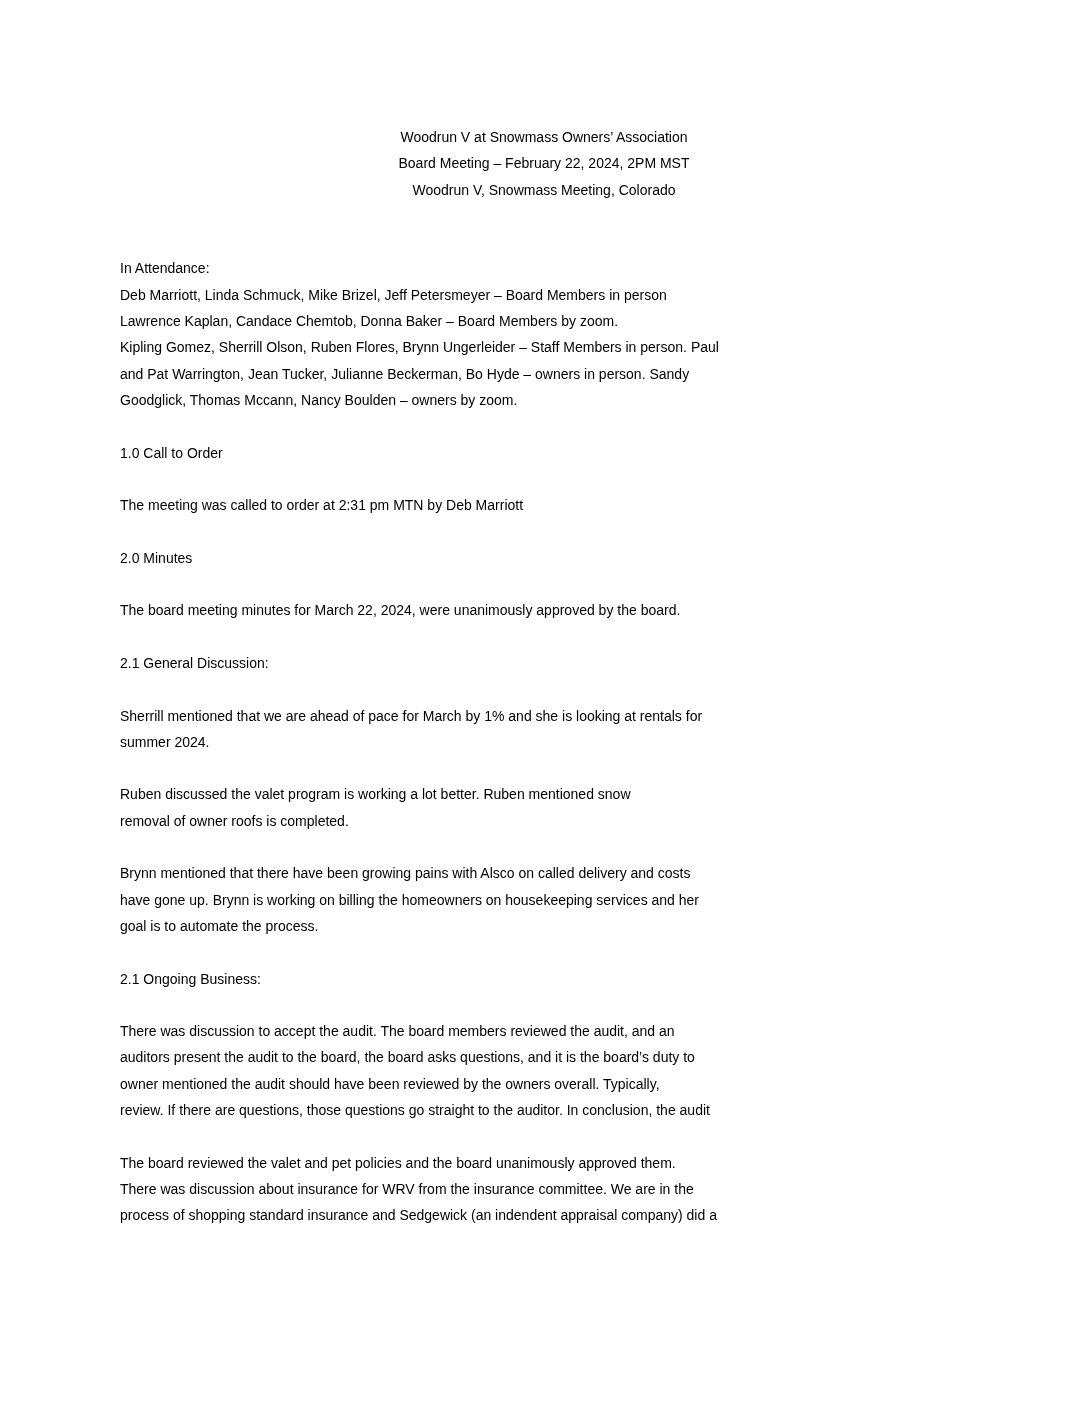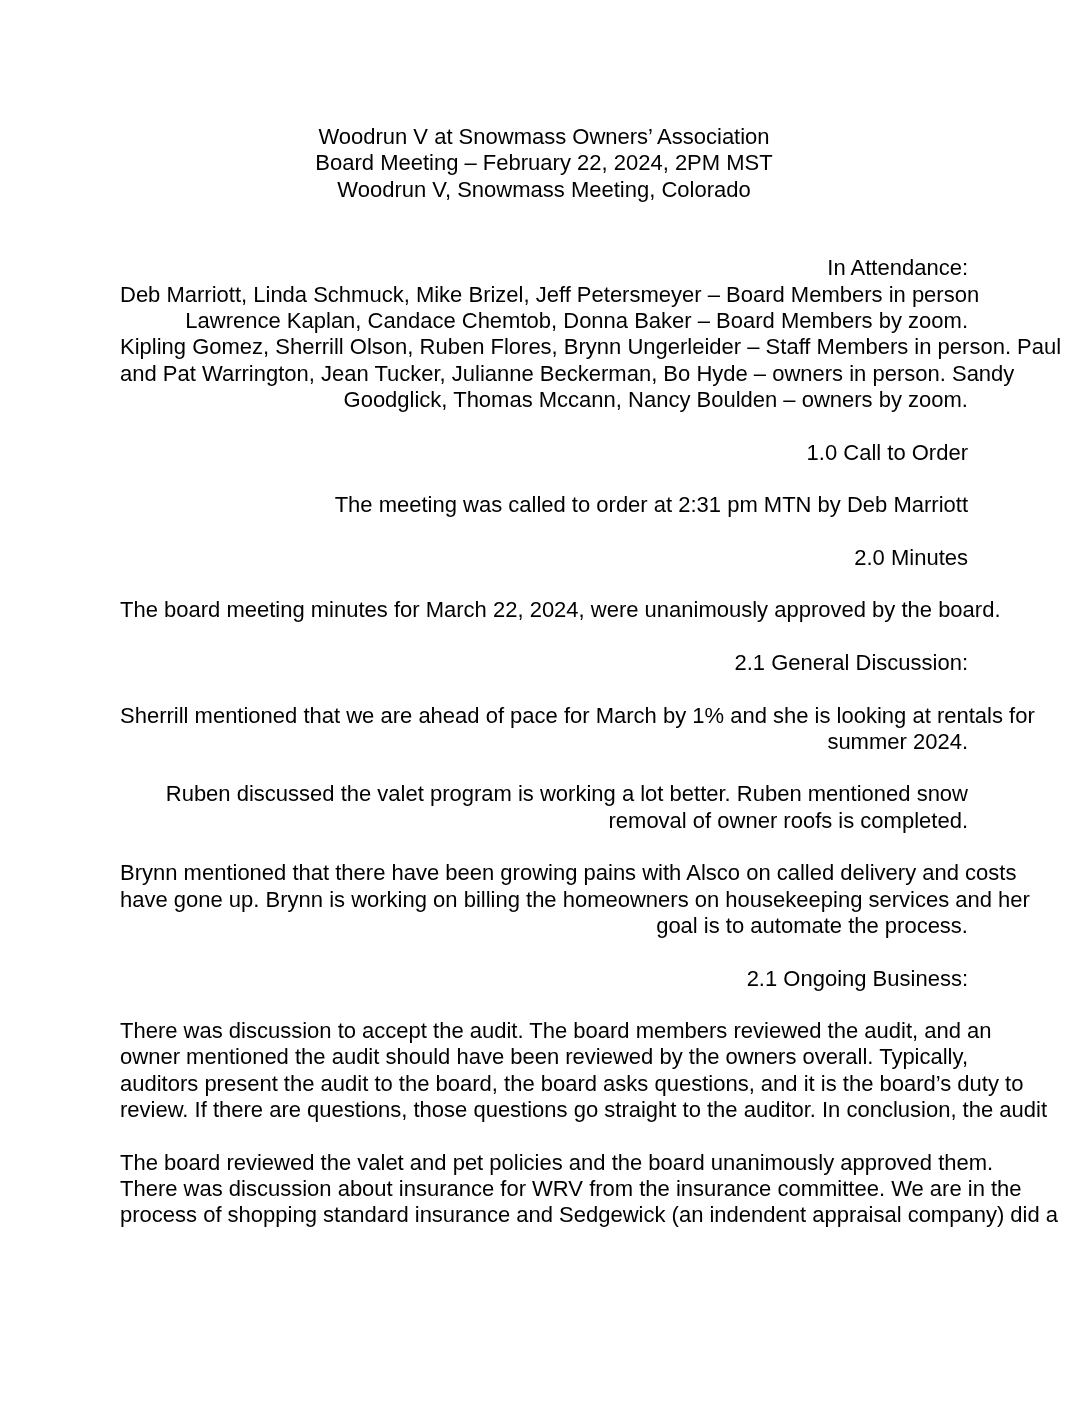--- a/index.html
+++ b/index.html
@@ -20,23 +20,23 @@
     height: 1408px;
     background: #ffffff;
   }
   .content {
     position: absolute;
     left: 120px;
     top: 124px;
     width: 848px;
   }
   .block.center { text-align: center; }
-  .block.left   { text-align: right; }
+  .block.left   { text-align: left; }
   .line {
-    font-size: 22px;
+    font-size: 14px;
     line-height: 26.3px;
     white-space: nowrap;
   }
   .center .line { white-space: normal; }
   .line.blank { height: 26.3px; }
 </style>
 </head>
 <body>
 
 <div class="page">
@@ -92,22 +92,22 @@
         <div class="line">have gone up. Brynn is working on billing the homeowners on housekeeping services and her</div>
         <div class="line">goal is to automate the process.</div>
       </div>
       <div class="line blank"></div>
       <div class="block left">
         <div class="line">2.1 Ongoing Business:</div>
       </div>
       <div class="line blank"></div>
       <div class="block left">
         <div class="line">There was discussion to accept the audit. The board members reviewed the audit, and an</div>
+        <div class="line">auditors present the audit to the board, the board asks questions, and it is the board’s duty to</div>
         <div class="line">owner mentioned the audit should have been reviewed by the owners overall. Typically,</div>
-        <div class="line">auditors present the audit to the board, the board asks questions, and it is the board’s duty to</div>
         <div class="line">review. If there are questions, those questions go straight to the auditor. In conclusion, the audit</div>
       </div>
       <div class="line blank"></div>
       <div class="block left">
         <div class="line">The board reviewed the valet and pet policies and the board unanimously approved them.</div>
         <div class="line">There was discussion about insurance for WRV from the insurance committee. We are in the</div>
         <div class="line">process of shopping standard insurance and Sedgewick (an indendent appraisal company) did a</div>
       </div>
     </div>
 </div>

